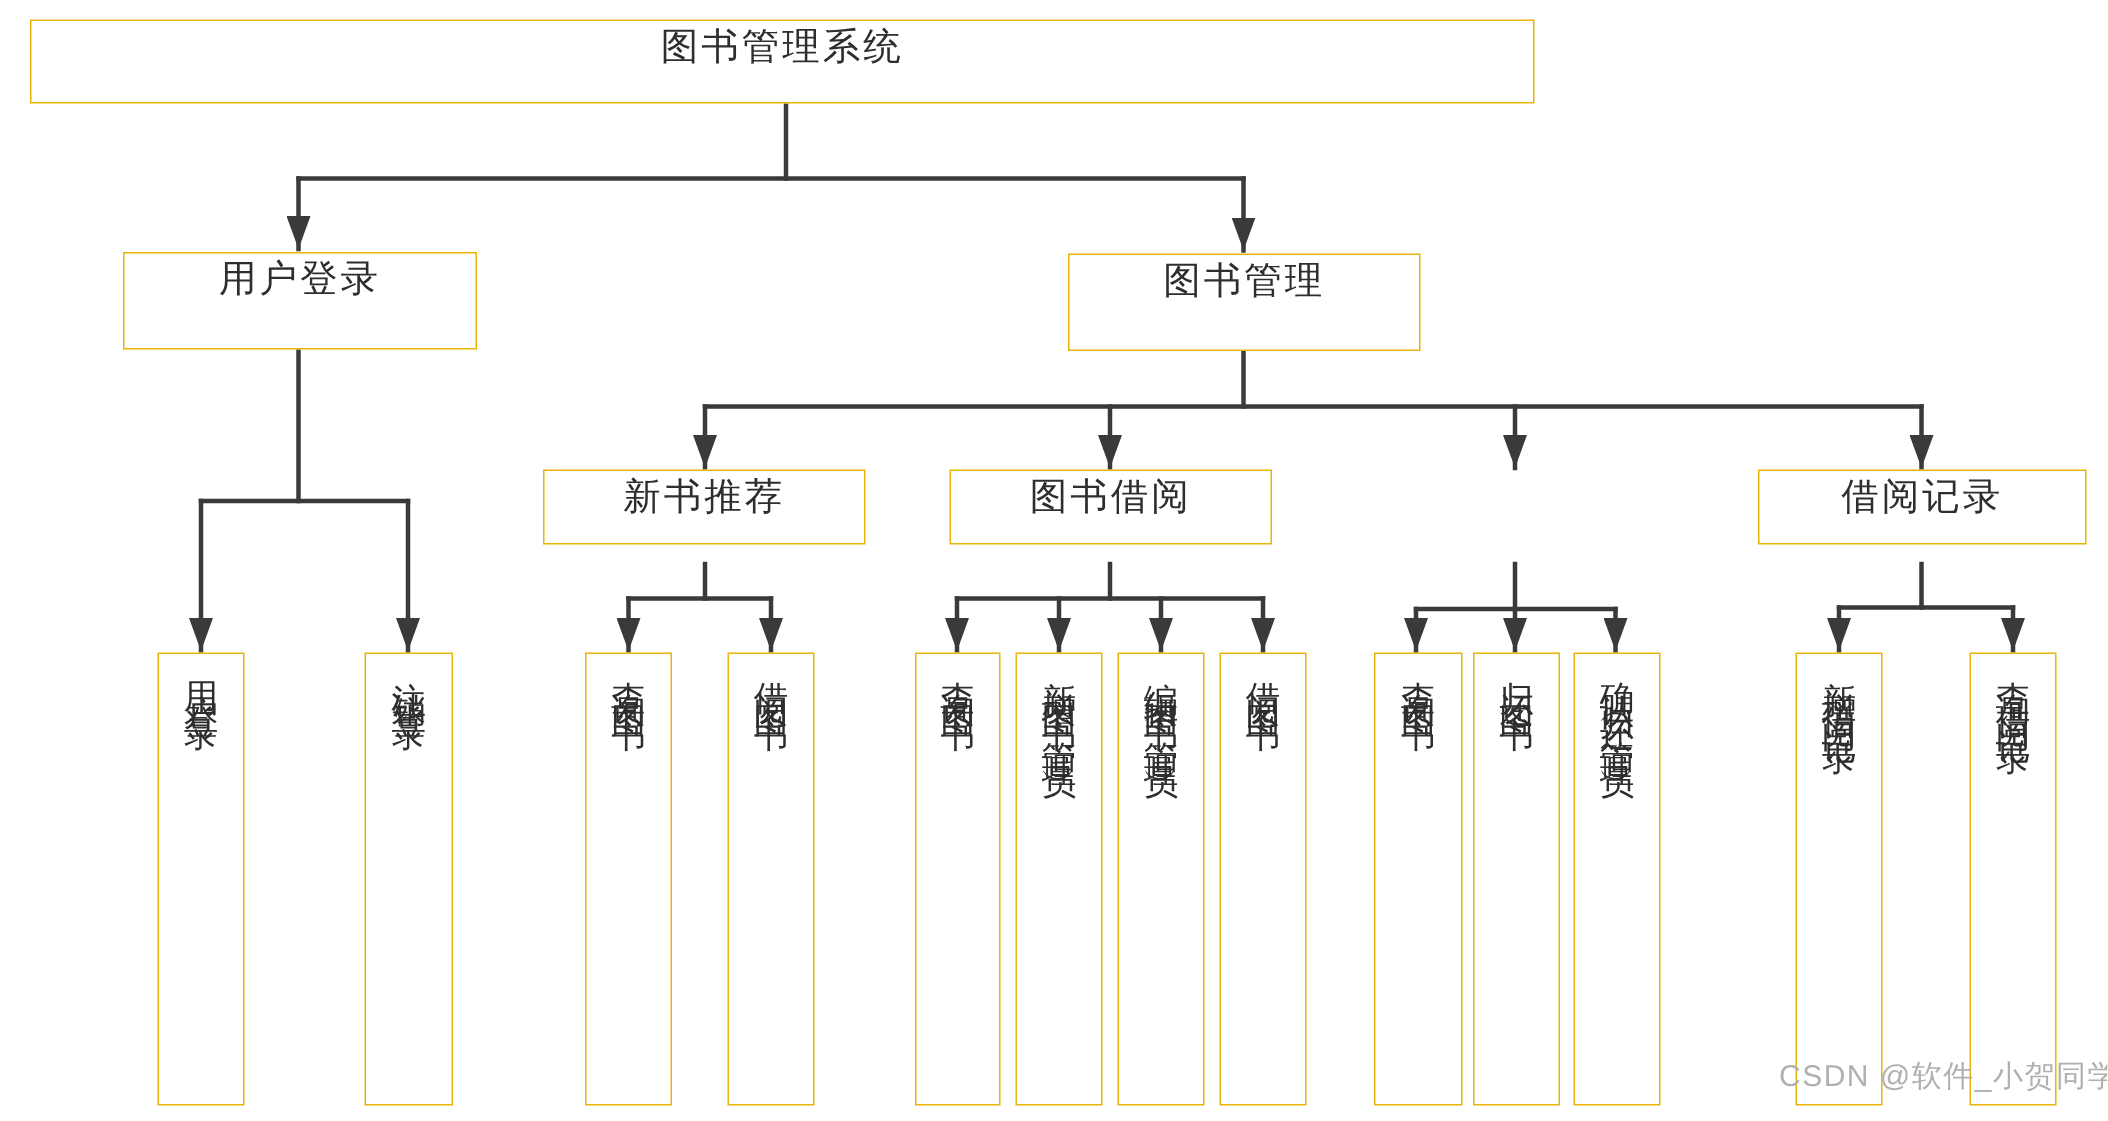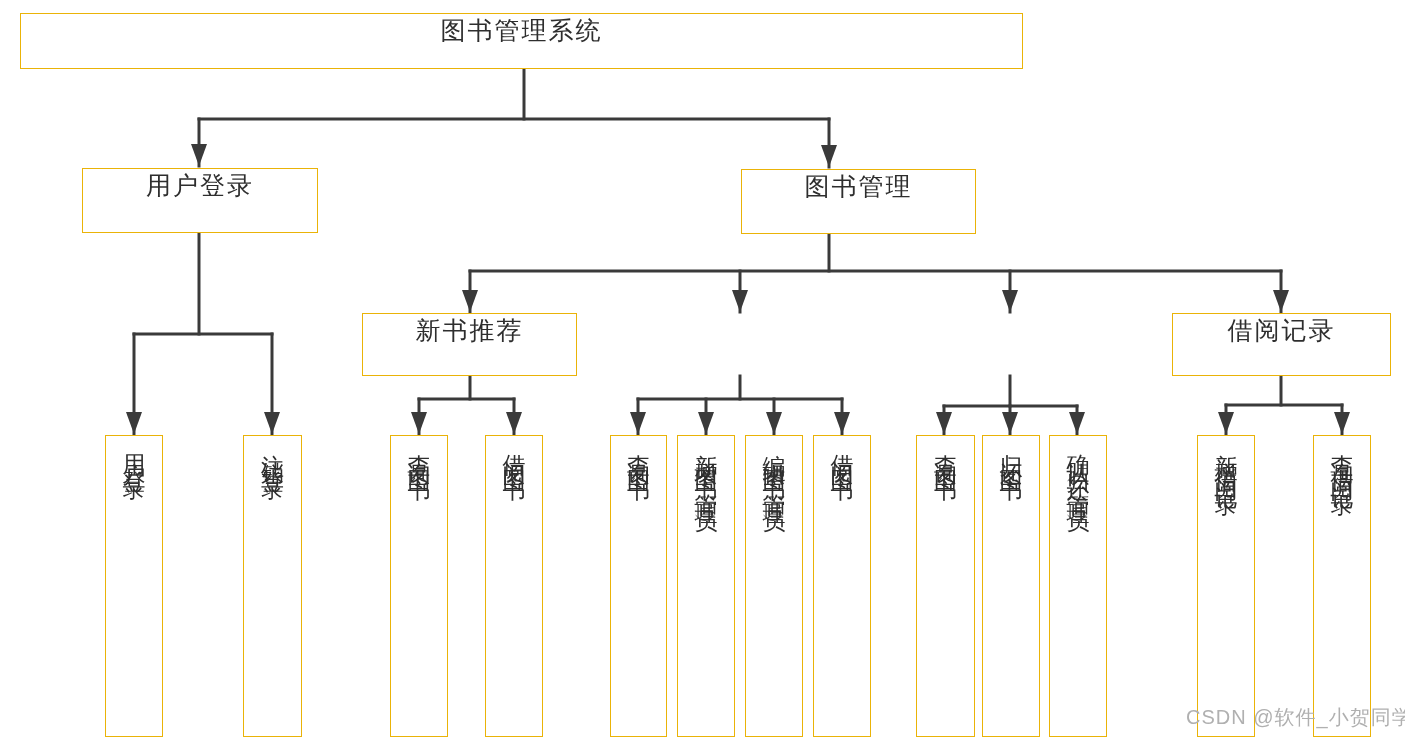--- a/index.html
+++ b/index.html
@@ -39,22 +39,22 @@
     z-index: 2;
   }
   .h-label {
     font-size: 25px;
     letter-spacing: 2px;
     white-space: nowrap;
     color: #2e2e2e;
   }
   .box.root  { left: 20px;  top: 13px;  width: 1003px; height: 56px; }
   .box.lvl2a { left: 82px;  top: 168px; width: 236px;  height: 65px; }
-  .box.lvl2b { left: 712px; top: 169px; width: 235px;  height: 65px; margin-left: 29px; }
-  .box.l3    { top: 313px;  height: 63px; }
+  .box.lvl2b { left: 712px; top: 169px; width: 235px;  height: 65px; }
+  .box.l3    { top: 313px;  height: 50px; }
   .box.leaf  { top: 435px;  height: 302px; width: 58px; }
   .v-text {
     writing-mode: vertical-rl;
     text-orientation: mixed;
     font-size: 23px;
     letter-spacing: 8px;
     color: #2e2e2e;
     line-height: 1;
   }
   #watermark {
@@ -142,20 +142,23 @@
   <div class="box lvl2a">
     <span class="h-label">用户登录</span>
   </div>
   <div class="box lvl2b">
     <span class="h-label">图书管理</span>
   </div>
 
   <div class="box l3" style="left:362px;width:215px">
     <span class="h-label">新书推荐</span>
   </div>
+  <div class="box l3" style="left:633px;width:215px">
+    <span class="h-label">图书借阅</span>
+  </div>
   <div class="box l3" style="left:1172px;width:219px">
     <span class="h-label">借阅记录</span>
   </div>
 
   <div class="box leaf" style="left:105px">
     <span class="v-text">用户登录</span>
   </div>
   <div class="box leaf" style="left:243px;width:59px">
     <span class="v-text">注销登录</span>
   </div>

